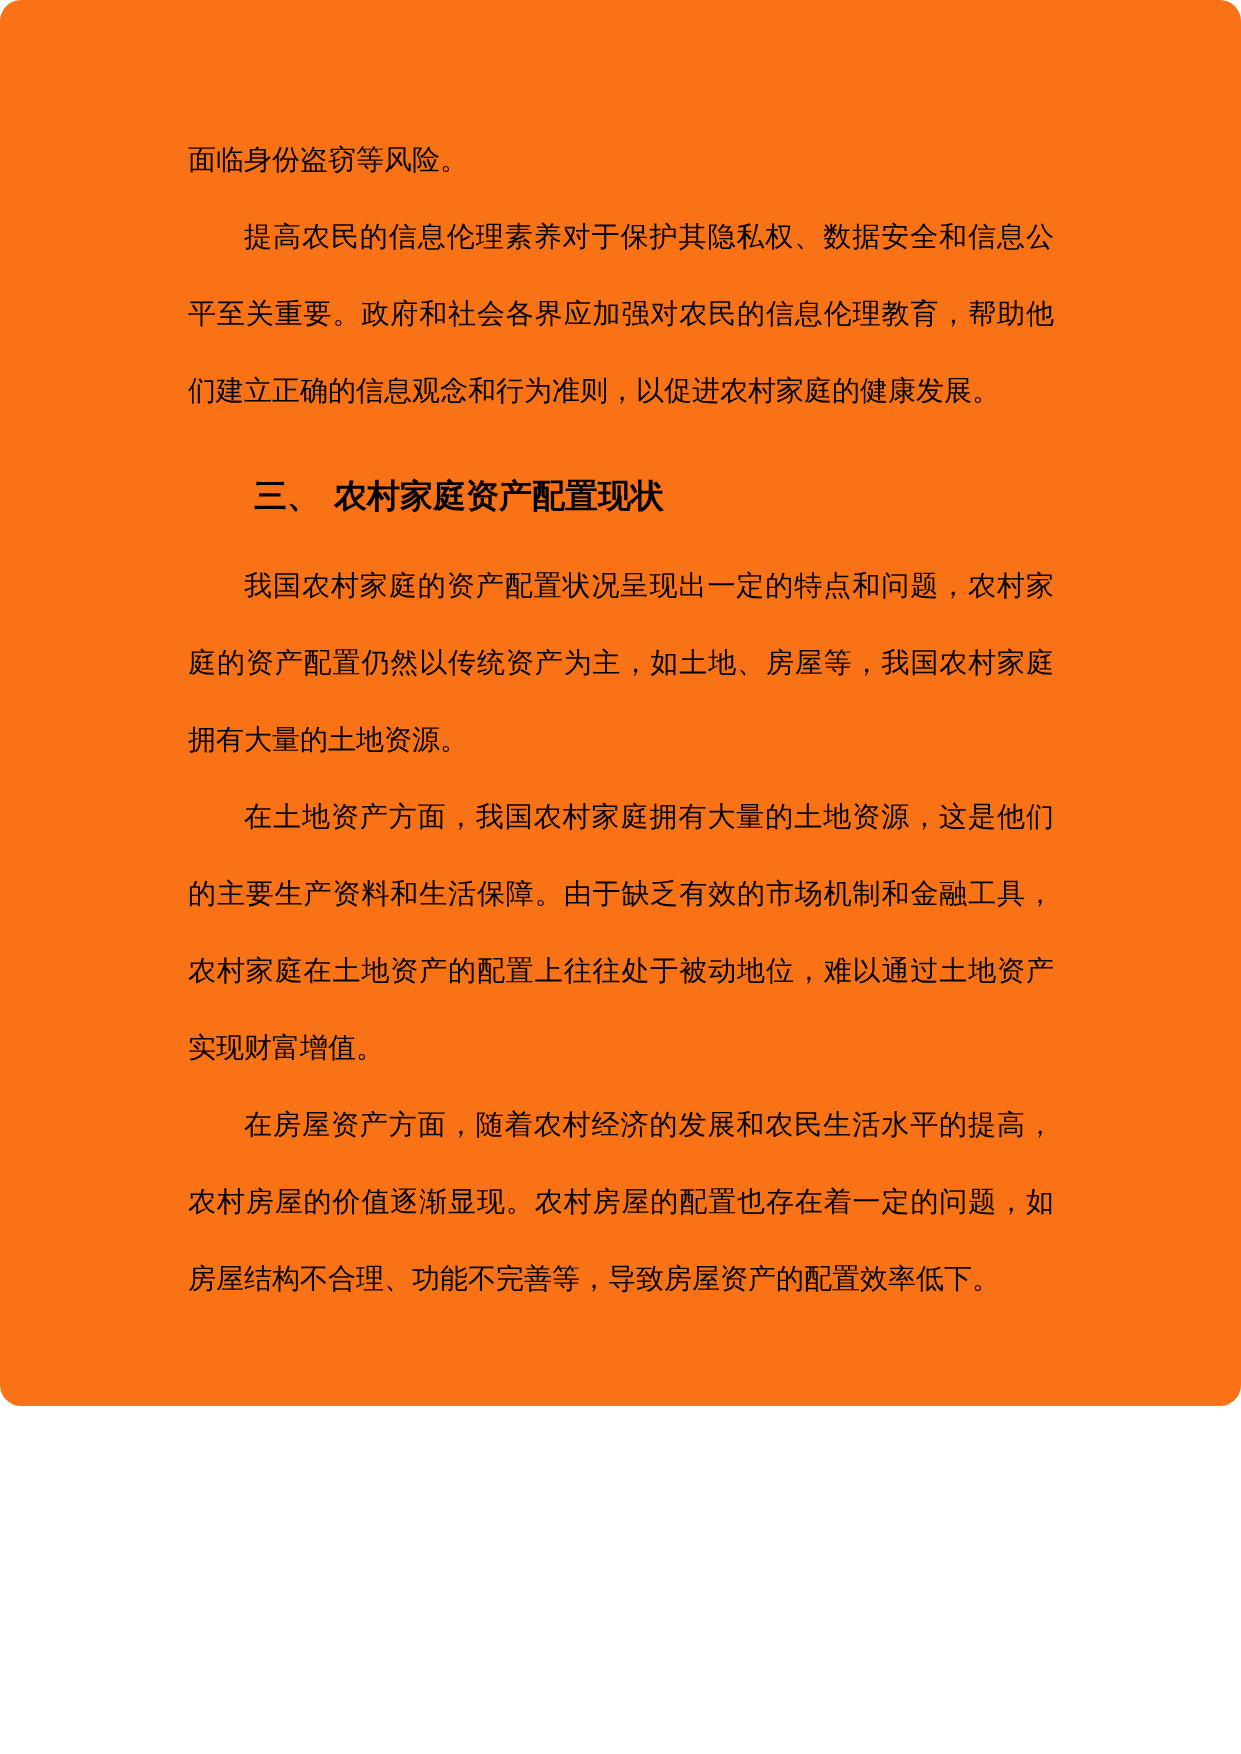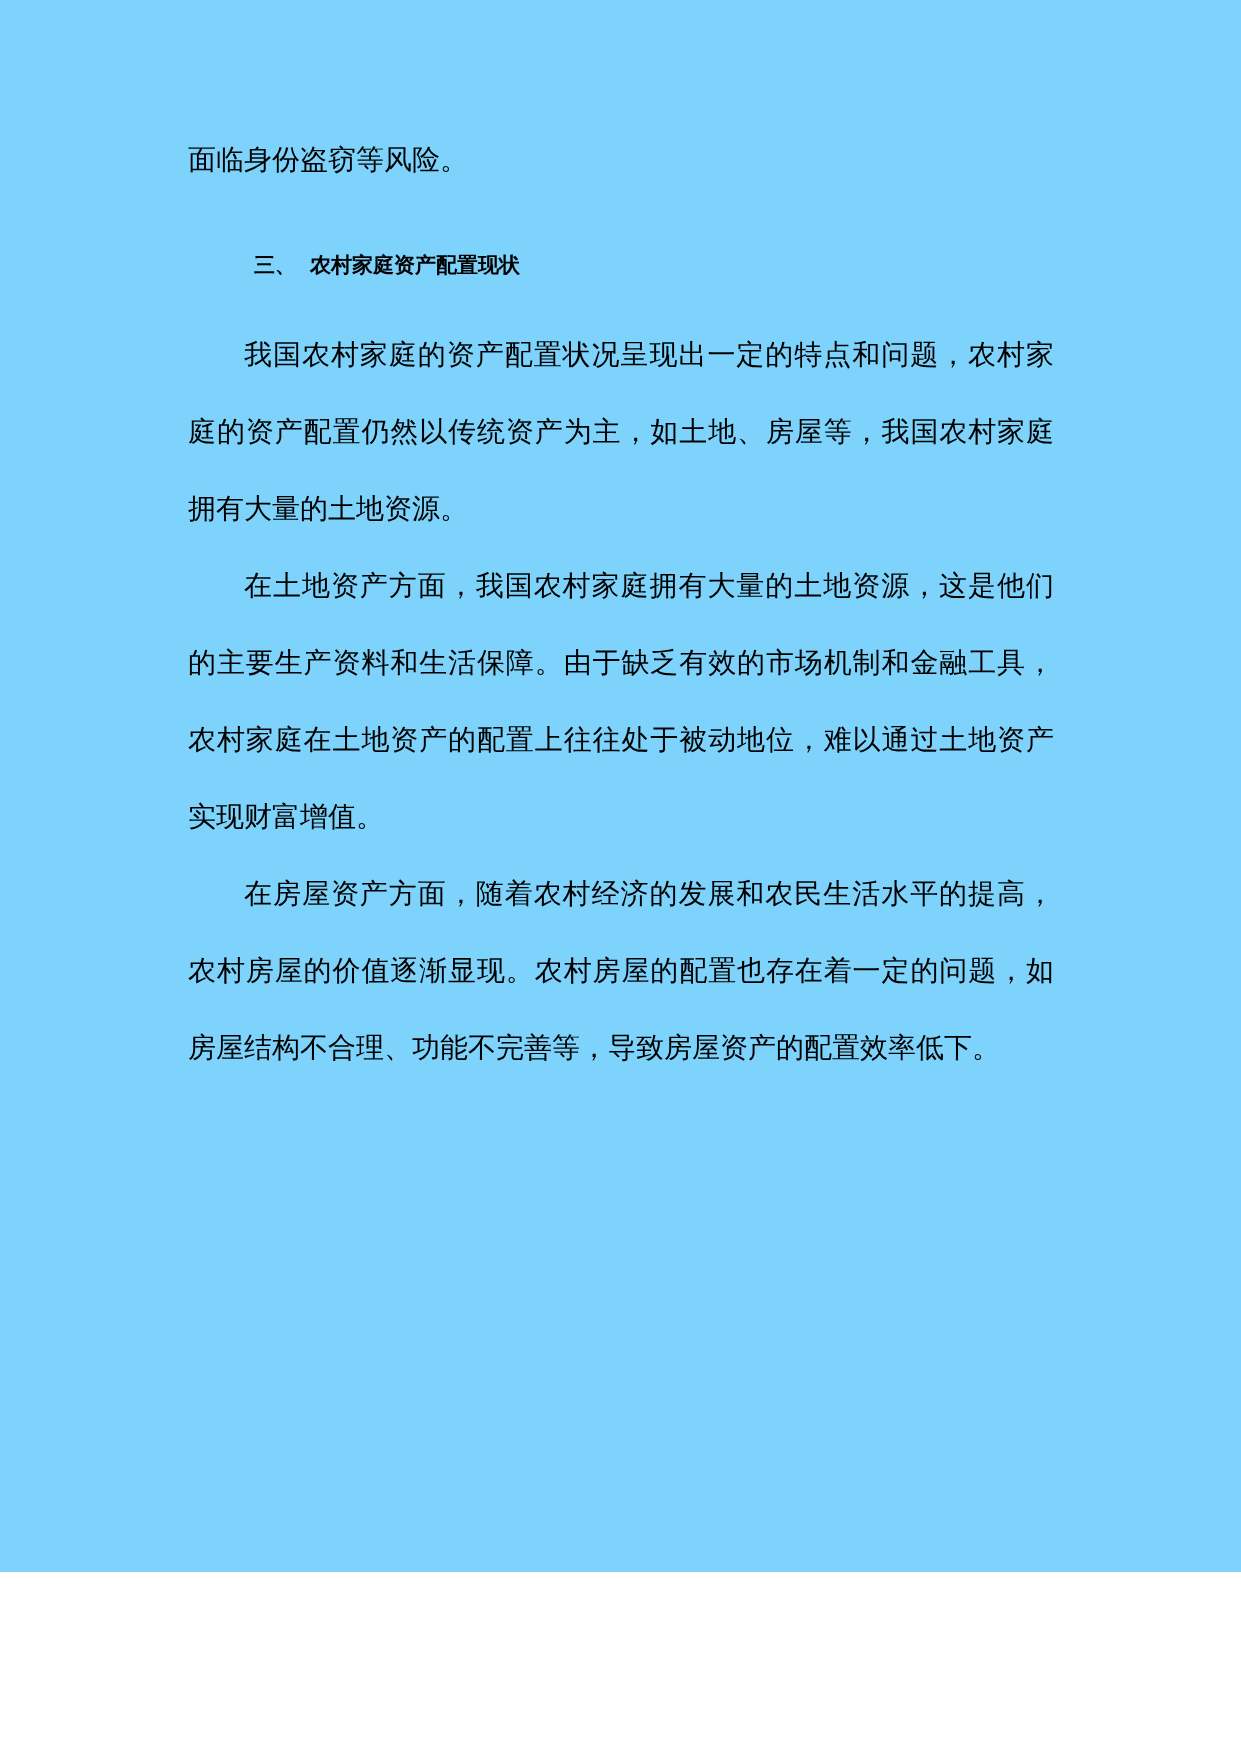--- a/index.html
+++ b/index.html
@@ -3,61 +3,63 @@
 <meta charset="utf-8">
 <style>
   html, body {
     margin: 0;
     padding: 0;
     background: #ffffff;
   }
   .page {
     position: relative;
     width: 1241px;
-    height: 1572px;
+    height: 1406px;
     box-sizing: border-box;
-    background: #7dd3fc;
+    background: #f97316;
     color: #000000;
     padding: 121px 187px 0 188px;
     font-family: "Liberation Serif", "DejaVu Serif", serif;
     font-size: 28px;
     line-height: 77px;
     overflow: hidden;
+    border-radius: 21px;
   }
   .para {
     margin: 0;
     text-align: justify;
     text-justify: inter-character;
     text-indent: 2em;
     word-break: normal;
     overflow-wrap: break-word;
   }
   .para.no-indent {
     text-indent: 0;
   }
   .section-heading {
     margin: 29px 0 12px 0;
     padding-left: 66px;
-    font-size: 21px;
+    font-size: 33px;
     line-height: 77px;
     font-weight: 700;
     text-indent: 0;
   }
   .sec-num {
     margin-right: 14px;
   }
 </style>
 </head>
 <body>
 
 <div class="page">
 
   <p class="para no-indent">面临身份盗窃等风险。</p>
 
 
+  <p class="para">提高农民的信息伦理素养对于保护其隐私权、数据安全和信息公平至关重要。政府和社会各界应加强对农民的信息伦理教育，帮助他们建立正确的信息观念和行为准则，以促进农村家庭的健康发展。</p>
 
   <h2 class="section-heading">
     <span class="sec-num">三、</span><span class="sec-title">农村家庭资产配置现状</span>
   </h2>
 
   <p class="para">我国农村家庭的资产配置状况呈现出一定的特点和问题，农村家庭的资产配置仍然以传统资产为主，如土地、房屋等，我国农村家庭拥有大量的土地资源。</p>
 
   <p class="para">在土地资产方面，我国农村家庭拥有大量的土地资源，这是他们的主要生产资料和生活保障。由于缺乏有效的市场机制和金融工具，农村家庭在土地资产的配置上往往处于被动地位，难以通过土地资产实现财富增值。</p>
 
   <p class="para">在房屋资产方面，随着农村经济的发展和农民生活水平的提高，农村房屋的价值逐渐显现。农村房屋的配置也存在着一定的问题，如房屋结构不合理、功能不完善等，导致房屋资产的配置效率低下。</p>

